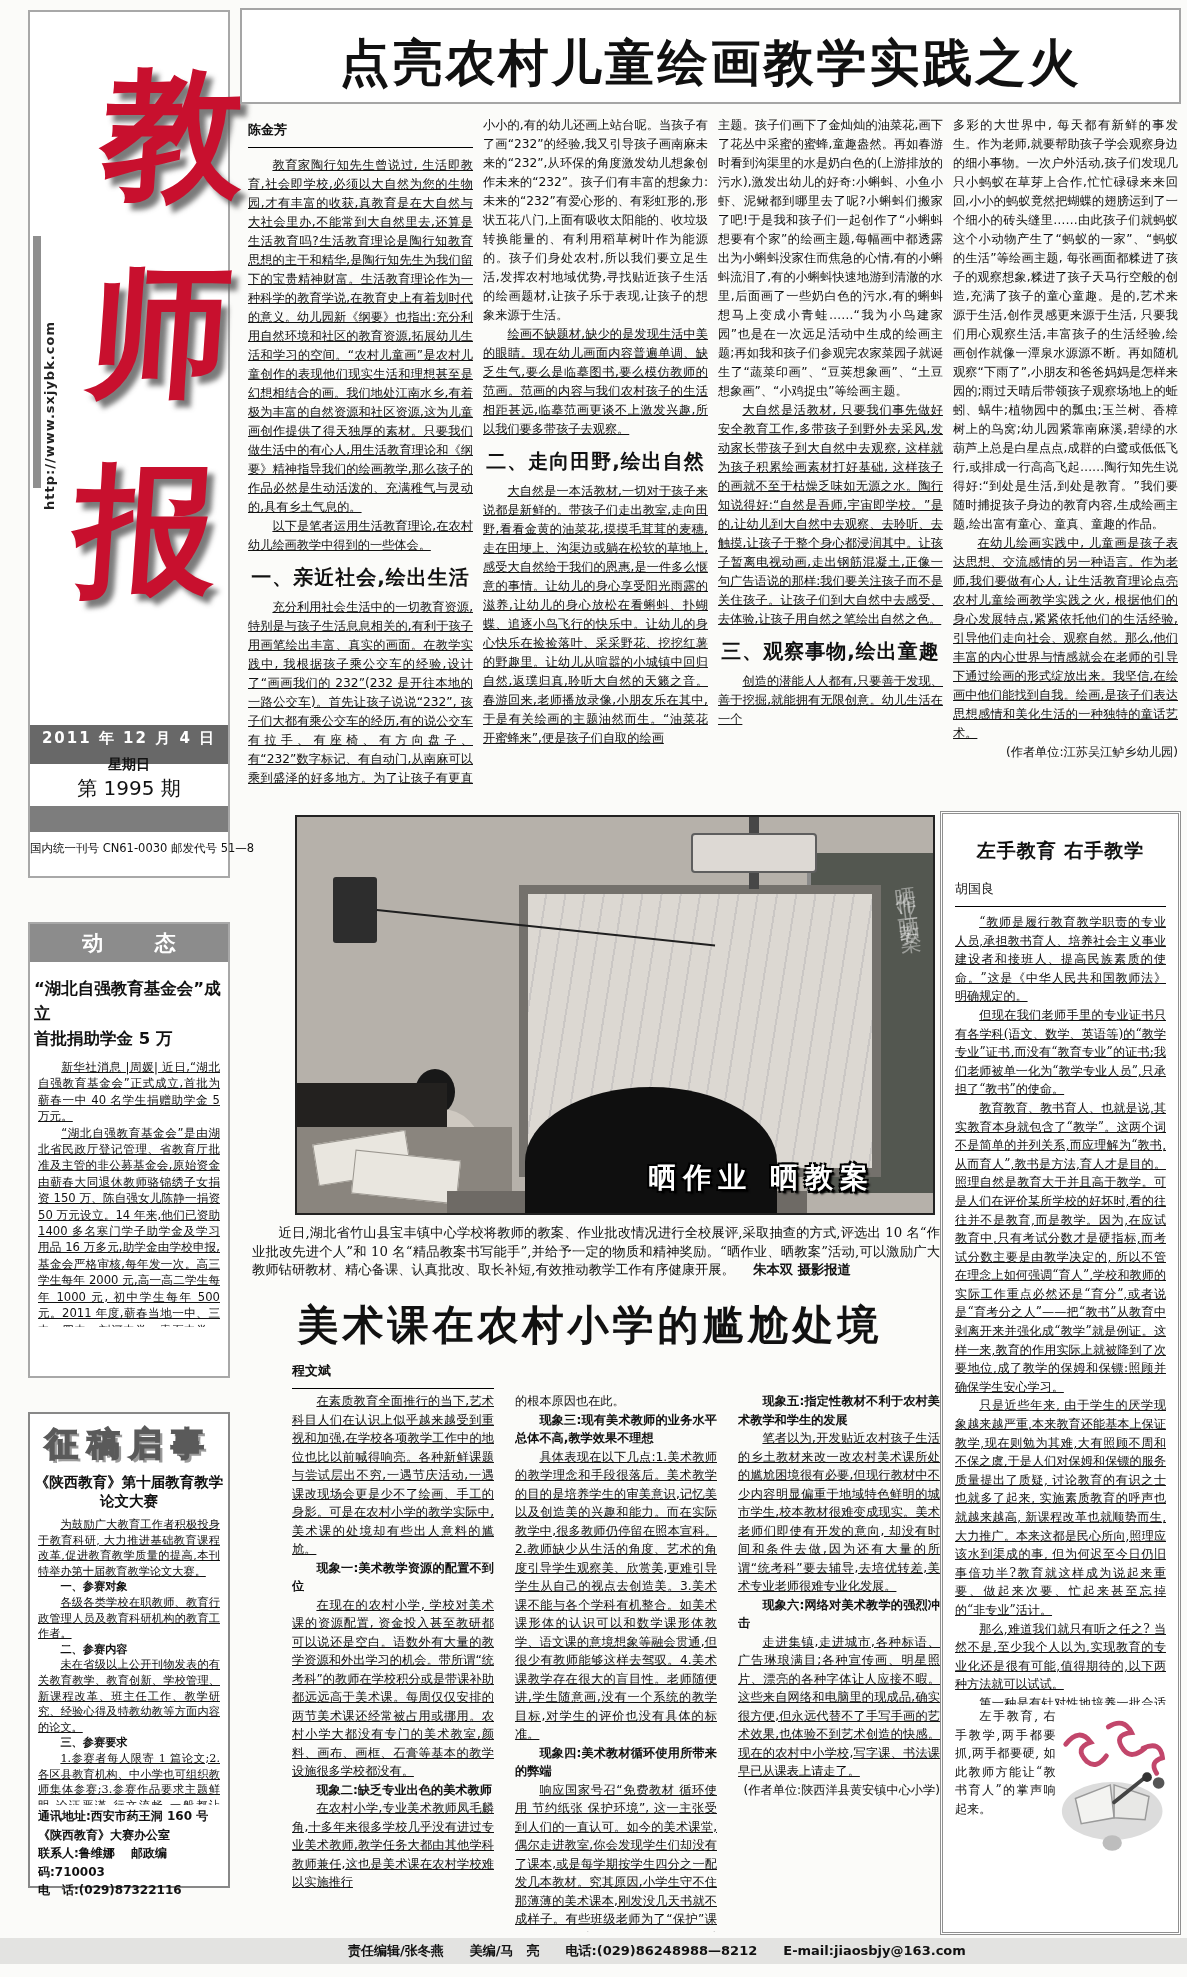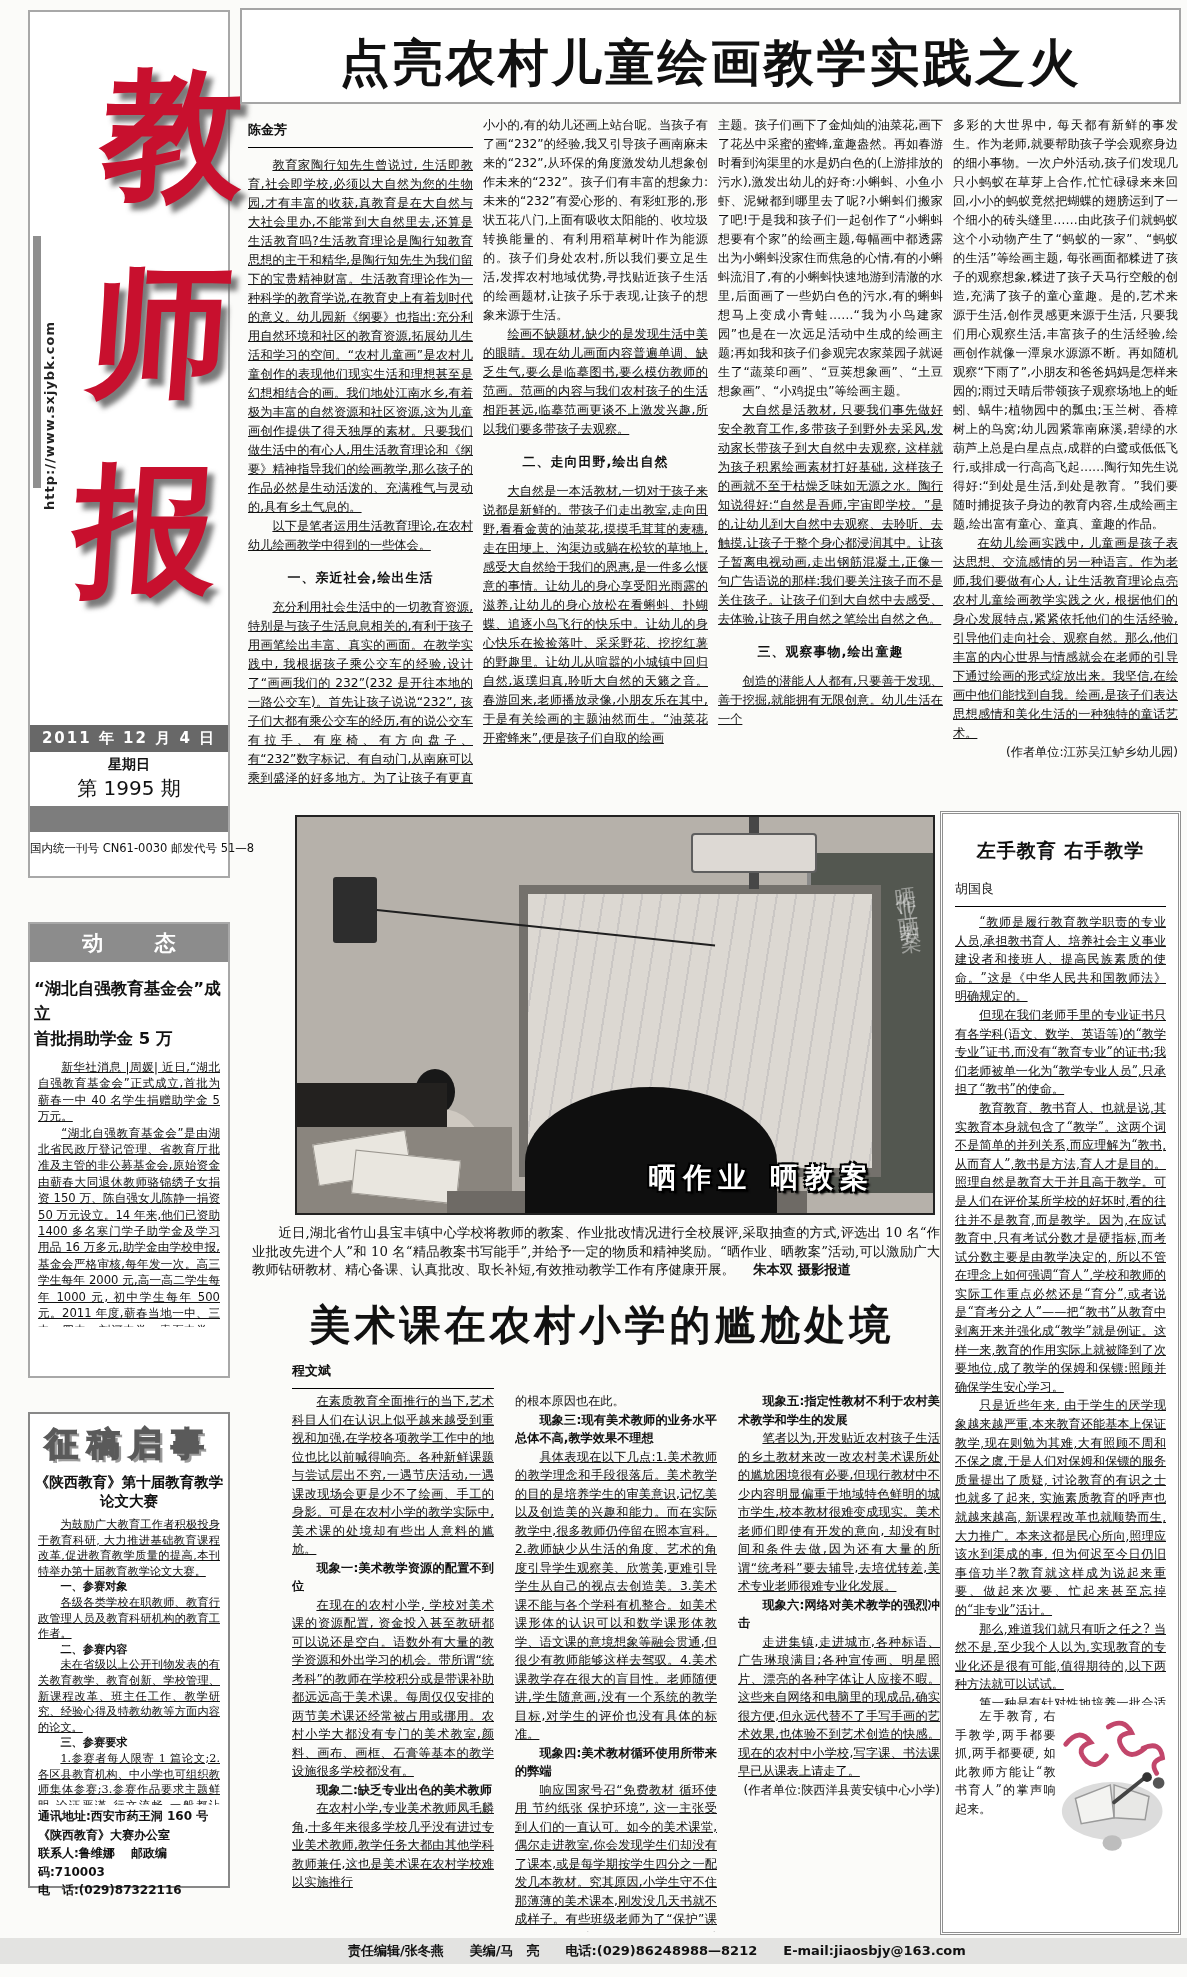--- a/index.html
+++ b/index.html
@@ -9,21 +9,21 @@
 
   
   .masthead{left:28px;top:10px;width:202px;height:868px;border-color:#a8a8a8;}
   .mast-chars{position:absolute;left:52px;top:22px;width:156px;text-align:center;
       font-family:"DejaVu Serif","Liberation Serif",serif;font-weight:bold;
       font-size:142px;line-height:198px;color:#c8102e;
       text-shadow:7px 7px 5px rgba(90,90,90,.8);transform:skewX(-4deg);}
   .url-bar{position:absolute;left:3px;top:224px;width:8px;height:252px;background:#8f8f8f;}
   .url-vert{position:absolute;left:12px;top:208px;height:290px;writing-mode:vertical-rl;
       transform:rotate(180deg);font-size:13px;font-weight:bold;letter-spacing:1px;color:#222;}
-  .date-band{position:absolute;left:0;top:713px;width:100%;height:27px;background:#686868;
+  .date-band{position:absolute;left:0;top:713px;width:100%;height:39px;background:#686868;
       color:#fff;font-size:15px;font-weight:bold;text-align:center;line-height:27px;letter-spacing:2px;}
   .weekday{position:absolute;left:0;top:744px;width:100%;text-align:center;font-size:14px;font-weight:bold;}
   .issue{position:absolute;left:0;top:763px;width:100%;text-align:center;font-size:20px;}
   .gray-band2{position:absolute;left:0;top:794px;width:100%;height:26px;background:#7d7d7d;}
   .issn{position:absolute;left:0;top:829px;width:100%;text-align:center;font-size:11.5px;white-space:nowrap;}
 
   
   .dongtai{left:28px;top:922px;width:202px;height:456px;border-color:#a8a8a8;}
   .dt-header{height:38px;background:#8c8c8c;color:#fff;font-size:21px;font-weight:bold;
       text-align:center;line-height:38px;letter-spacing:22px;text-indent:22px;}
@@ -46,21 +46,21 @@
       letter-spacing:3px;line-height:58px;}
 
   
   .article1{position:absolute;left:248px;top:116px;width:933px;height:668px;display:flex;gap:10px;}
   .a1col{width:225px;height:668px;overflow:hidden;font-size:12.2px;line-height:19px;text-align:justify;}
   .byline-row{font-size:13px;font-weight:bold;border-bottom:1.5px solid #000;padding:4px 0 8px;margin-bottom:8px;}
 
   .blk{margin:0;}
   .blk-p{text-indent:2em;text-decoration:underline;}
   .blk-cont{text-indent:0;}
-  .blk-h{font-size:13px;font-weight:bold;text-align:center;text-indent:0;margin:13px 0 11px;letter-spacing:1px;}
+  .blk-h{font-size:20px;font-weight:bold;text-align:center;text-indent:0;margin:13px 0 11px;letter-spacing:1px;}
   .blk-sub{text-indent:2em;font-weight:bold;}
   .blk-attr{text-align:right;text-indent:0;}
 
   
   .middle{position:absolute;left:240px;top:788px;width:941px;height:1150px;}
 
   .photo{position:absolute;left:55px;top:27px;width:640px;height:400px;background:#b6b1aa;
       border:2px solid #222;box-sizing:border-box;overflow:hidden;}
   .ph-blackboard{position:absolute;right:0;top:36px;width:122px;height:340px;background:#535750;border-left:4px solid #8b8b8b;}
   .ph-chalk{position:absolute;right:14px;top:18px;writing-mode:vertical-rl;color:rgba(255,255,255,.42);
@@ -81,21 +81,21 @@
   .ph-paper{position:absolute;background:#e9e6df;border:1px solid #9a968f;}
   .ph-floor{position:absolute;left:150px;right:126px;bottom:0;height:22px;background:#6e6a65;}
   .ph-overlay{position:absolute;right:58px;bottom:16px;font-size:28px;font-weight:900;letter-spacing:7px;color:#fff;
       text-shadow:-2px -2px 0 #000,2px -2px 0 #000,-2px 2px 0 #000,2px 2px 0 #000,3px 3px 2px #000;}
 
   .photo-caption{position:absolute;left:12px;top:436px;width:688px;height:78px;overflow:hidden;
       font-size:13.3px;line-height:18.6px;text-align:justify;text-indent:2em;
       font-family:"DejaVu Serif","Liberation Serif",serif;}
   .photo-credit{white-space:nowrap;font-weight:bold;margin-left:14px;}
 
-  .art2-title{position:absolute;left:12px;top:510px;width:700px;margin:0;text-align:center;
+  .art2-title{position:absolute;left:0;top:510px;width:700px;margin:0;text-align:center;
       font-family:"DejaVu Serif","Liberation Serif",serif;font-size:41px;font-weight:900;letter-spacing:4px;}
   .art2-byline{position:absolute;left:52px;top:574px;width:202px;font-size:13px;font-weight:bold;
       border-bottom:1.5px solid #000;padding-bottom:8px;}
   .art2cols{position:absolute;left:52px;top:604px;width:648px;height:540px;display:flex;gap:21px;}
   .a2col{width:202px;height:540px;overflow:hidden;font-size:12.2px;line-height:18.5px;text-align:justify;}
 
   
   .essay{left:700px;top:23px;width:241px;height:1124px;border:3px double #8f8f8f;background:#fff;}
   .es-inner{padding:8px 12px;position:relative;height:100%;box-sizing:border-box;}
   .es-title{margin:16px 0 0;text-align:center;font-size:19px;font-weight:900;letter-spacing:1px;white-space:nowrap;}

